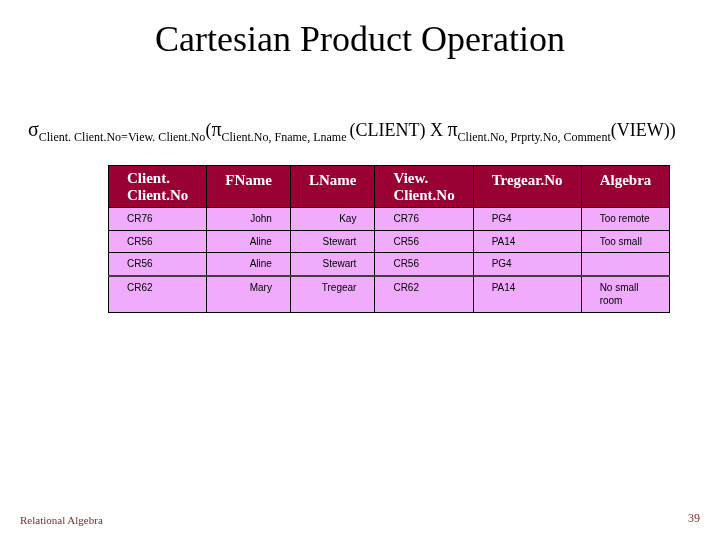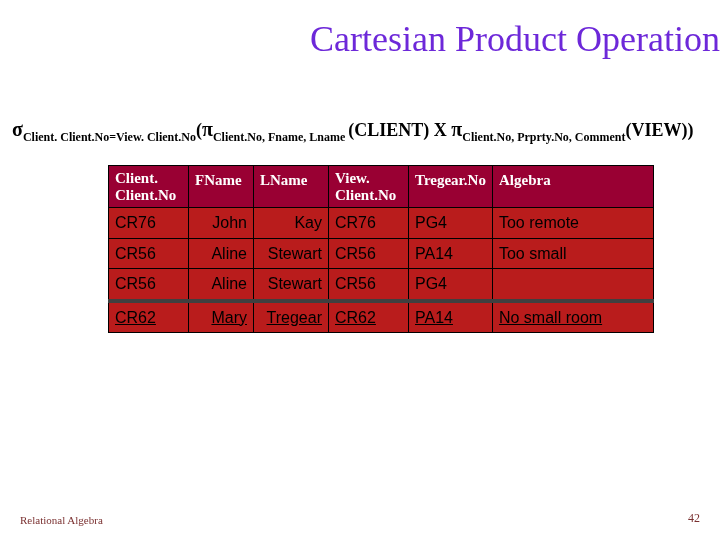--- a/index.html
+++ b/index.html
@@ -13,71 +13,69 @@
     overflow: hidden;
     position: relative;
   }
   .slide {
     width: 720px;
     height: 540px;
     position: relative;
     box-sizing: border-box;
   }
   .title {
-    text-align: right;
+    text-align: center;
     font-size: 36px;
-    color: #6d28d9;
+    color: #000000;
     padding-top: 18px;
     font-weight: normal;
   }
   .formula {
     position: absolute;
     top: 118px;
-    left: 12px;
+    left: 28px;
     right: 12px;
     font-size: 18px;
     white-space: nowrap;
     font-family: "Times New Roman", Times, serif;
-    font-weight: bold;
   }
   .formula .sym { font-family: "Symbol", "Times New Roman", serif; }
   .formula .sub { font-size: 12px; vertical-align: sub; }
   .formula .big { font-size: 20px; }
   .table-wrap {
     position: absolute;
     top: 165px;
     left: 108px;
     width: 546px;
   }
   table {
     border-collapse: collapse;
     width: 100%;
     font-size: 15px;
   }
   th, td {
     border: 1px solid #000;
-    padding: 4px 6px;
+    padding: 4px 18px;
     vertical-align: top;
     line-height: 1.35;
   }
   thead th {
     background: #990033;
     color: #ffffff;
     font-weight: bold;
     text-align: left;
     font-family: "Times New Roman", Times, serif;
   }
   tbody td {
-    background: #b91c1c;
+    background: #f0abfc;
     font-family: Arial, Helvetica, sans-serif;
-    font-size: 16px;
+    font-size: 10px;
   }
   tbody tr.sep td {
-    border-top: 4px solid #404040;
-    text-decoration: underline;
+    border-top: 2px solid #404040;
   }
   .th-stack { line-height: 1.1; }
   .col-client { width: 80px; }
   .col-fname  { width: 65px; text-align: center;}
   .col-lname  { width: 75px; text-align: center;}
   .col-view   { width: 80px; }
   .col-prprty { width: 75px; }
   .col-comment{ }
   td.center { text-align: right; }
   .footer-left {
@@ -170,14 +168,14 @@
           <td class="center">Tregear</td>
           <td>CR62</td>
           <td>PA14</td>
           <td>No small room</td>
         </tr>
       </tbody>
     </table>
   </div>
 
   <div class="footer-left">Relational Algebra</div>
-  <div class="footer-right">42</div>
+  <div class="footer-right">39</div>
 </div>
 
 </body></html>

